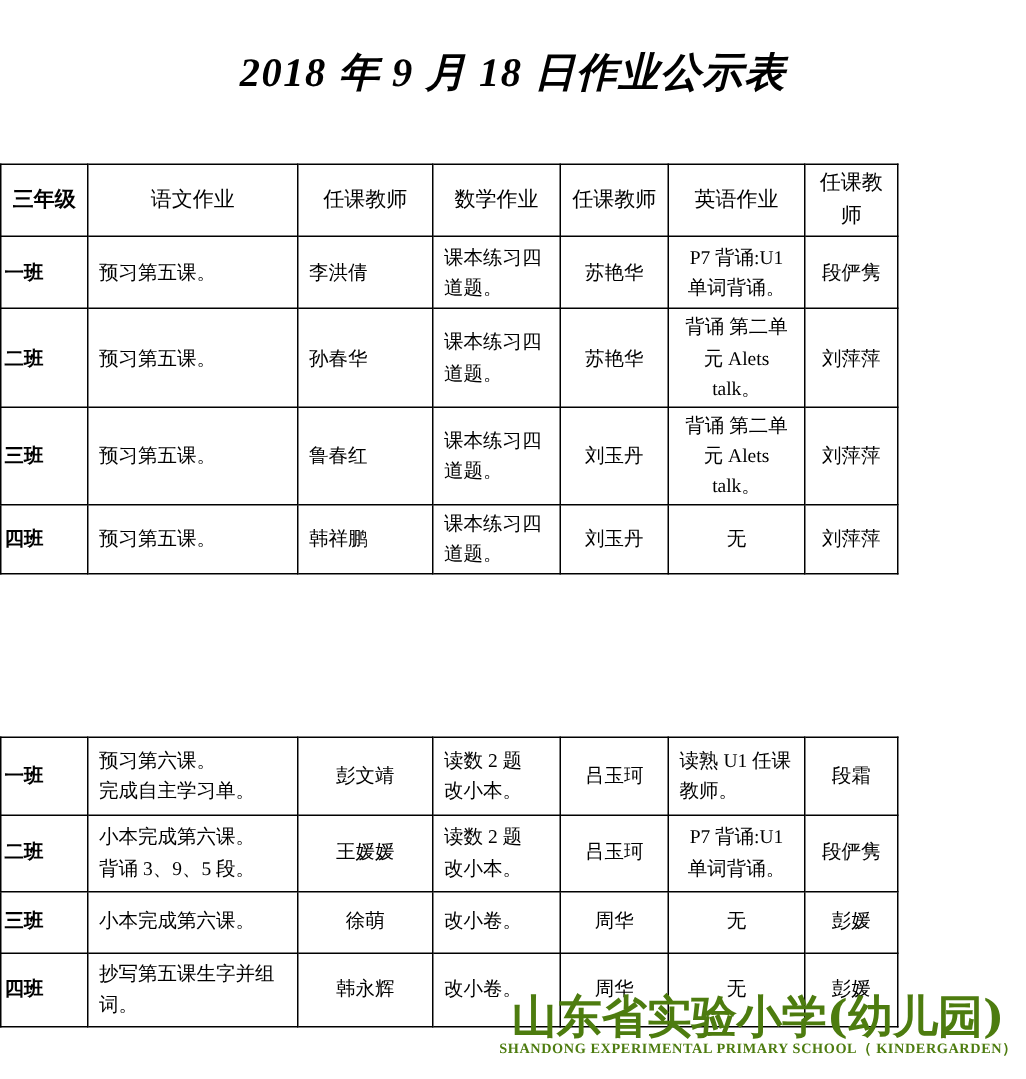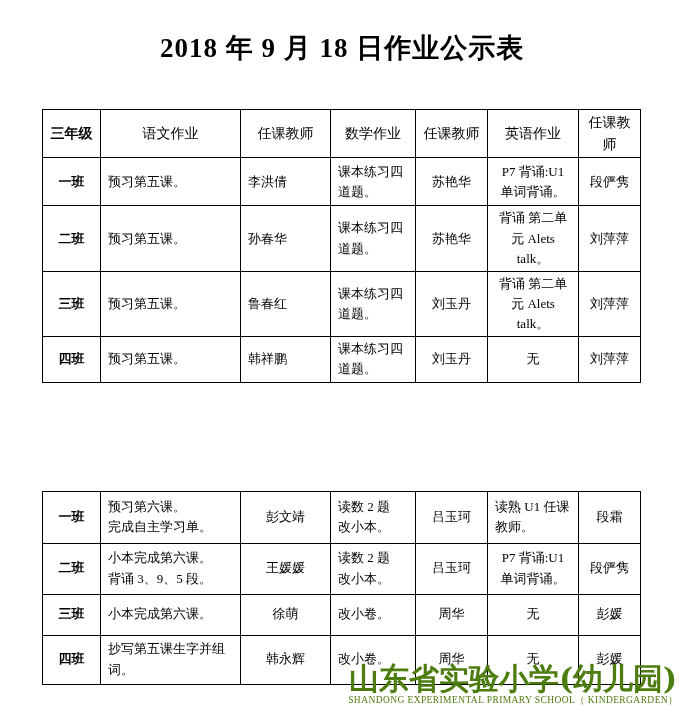--- a/index.html
+++ b/index.html
@@ -12,61 +12,61 @@
     overflow: hidden;
     font-family: "Liberation Serif", "DejaVu Serif", serif;
     color: #000000;
   }
   .title {
     margin-top: 30px;
     text-align: center;
     font-size: 27px;
     font-weight: bold;
     letter-spacing: 1px;
+    font-style: italic;
   }
   table.hw {
     border-collapse: collapse;
     table-layout: fixed;
-    margin-left: 42px;
     width: 598px;
     font-size: 13px;
   }
   table.hw-1 { margin-top: 43px; }
   table.hw-2 { margin-top: 108px; }
   table.hw td {
     border: 1.5px solid #000000;
     vertical-align: middle;
     padding: 2px 7px;
     line-height: 1.55;
     white-space: pre-line;
     overflow: hidden;
   }
   .hdr { font-size: 14px; text-align: center; padding: 2px 4px !important; }
   .grade { font-weight: bold; }
-  .cls { font-weight: bold; text-align: center; padding: 2px 2px !important; }
+  .cls { font-weight: bold; text-align: left; padding: 2px 2px !important; }
   .al { text-align: left; }
   .ac { text-align: center; }
   .logo {
     position: absolute;
     right: 6px;
     top: 662px;
     text-align: center;
     z-index: 5;
     color: #4d7c0f;
   }
   .logo-cn {
     font-size: 30px;
     font-weight: bold;
     line-height: 1.1;
     letter-spacing: 0px;
     font-family: "DejaVu Serif", "Liberation Serif", serif;
   }
   .logo-en {
     font-size: 9.5px;
-    font-weight: normal;
+    font-weight: bold;
     letter-spacing: 0.4px;
     line-height: 1.2;
     font-family: "Liberation Serif", serif;
   }
 </style>
 </head>
 <body>
 
 <div class="doc">
 

